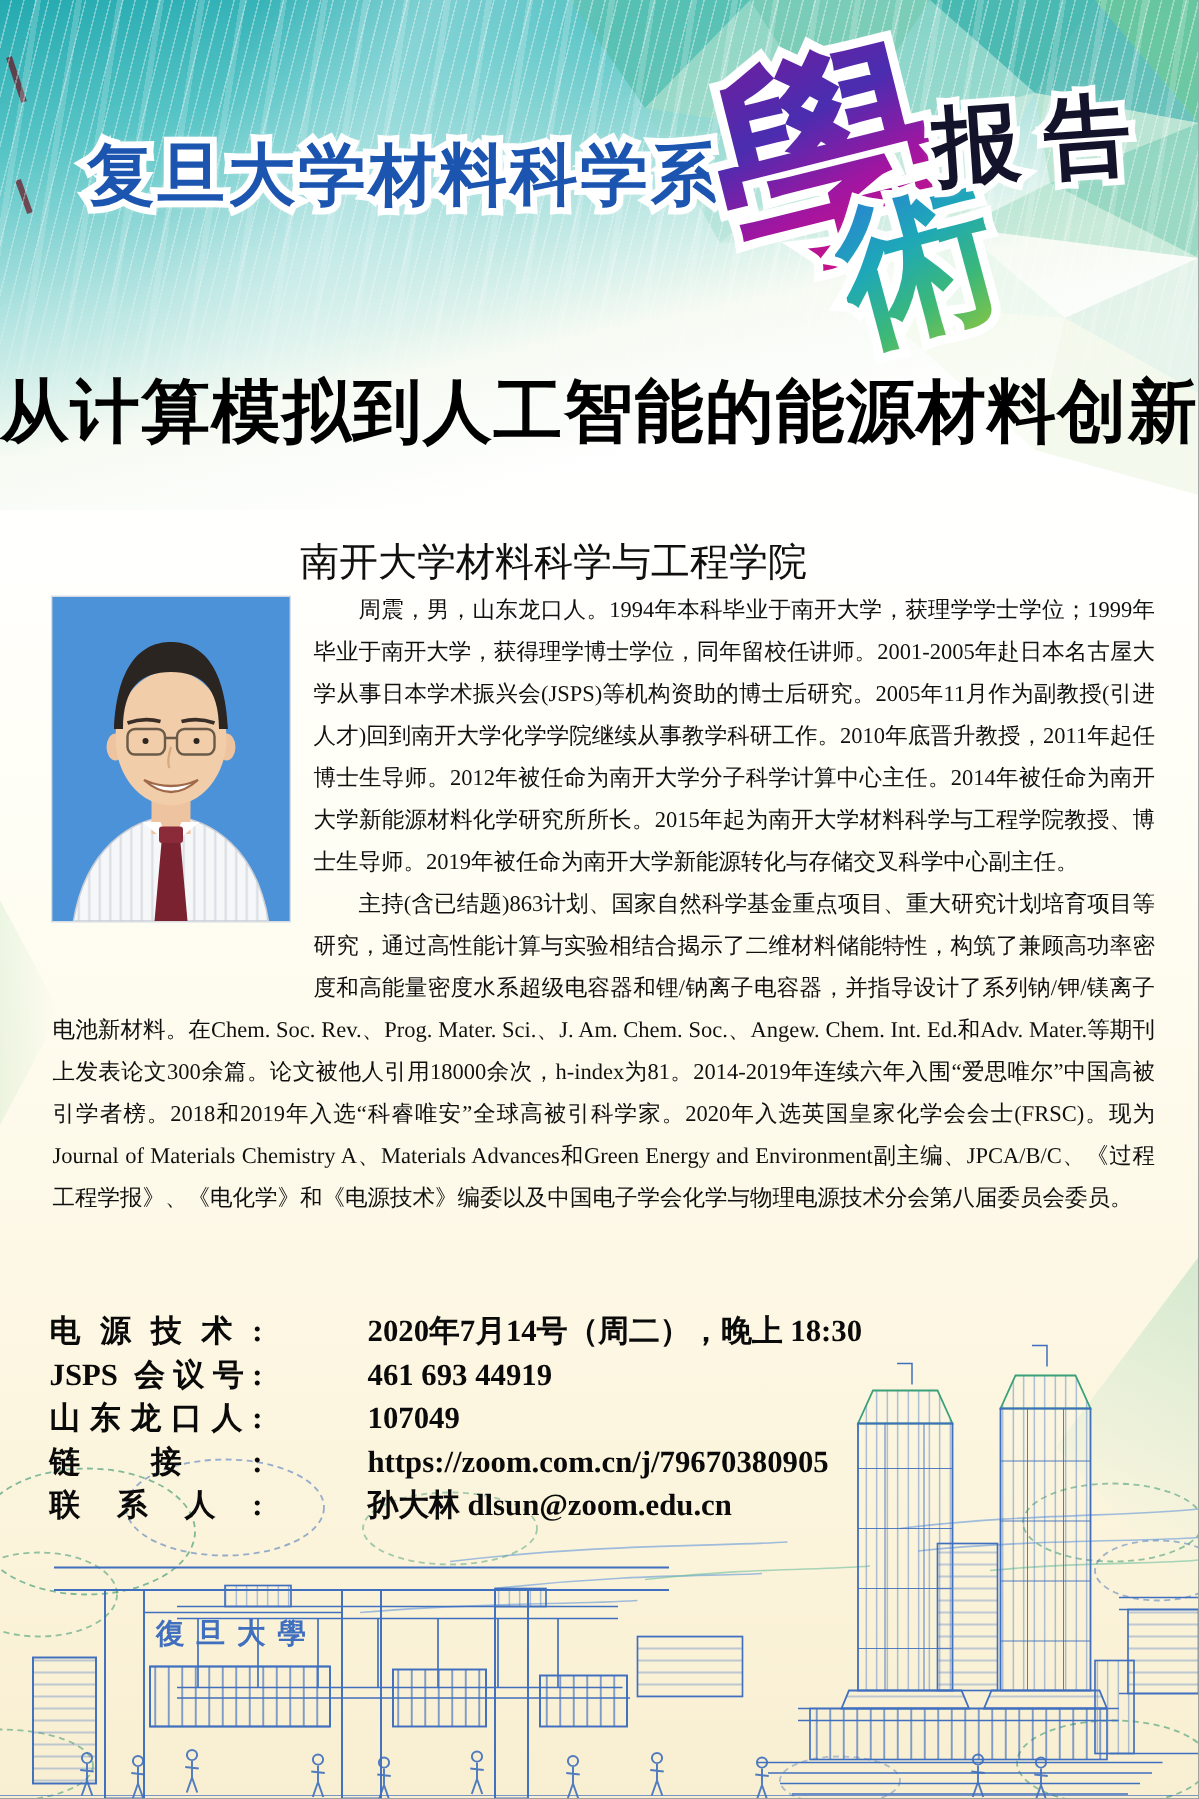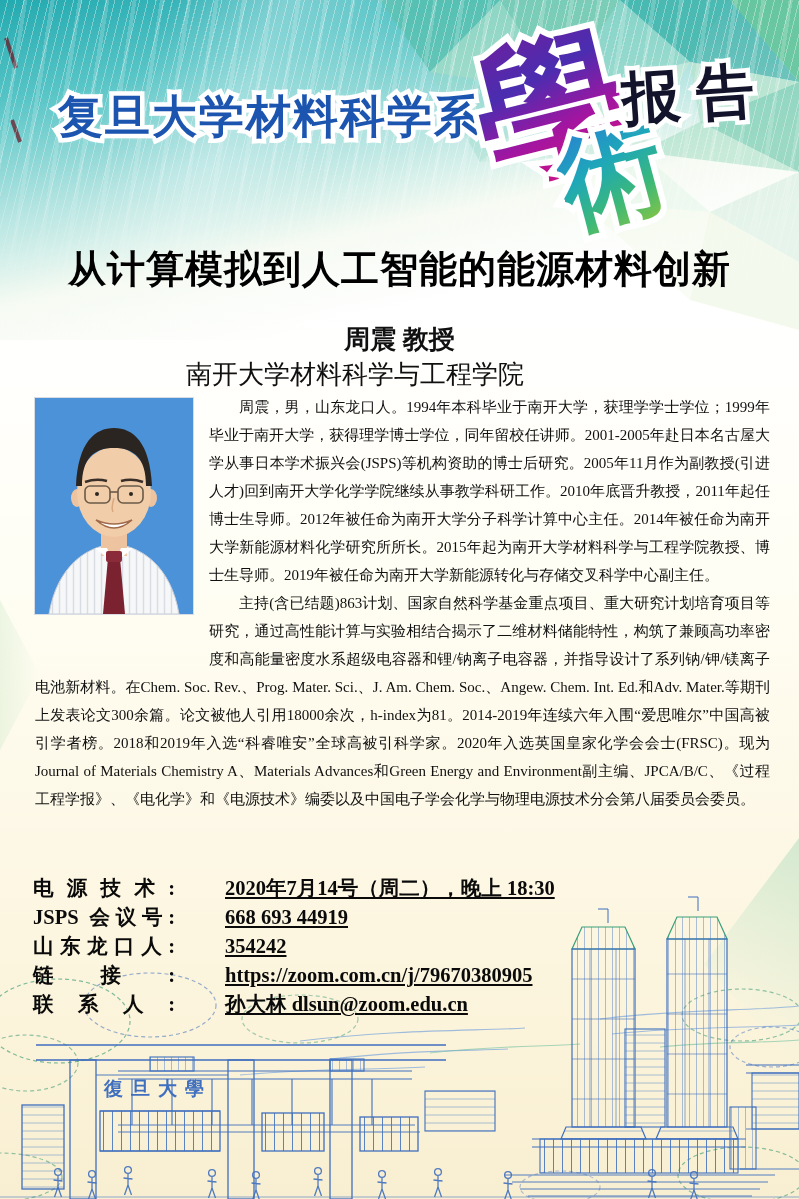--- a/index.html
+++ b/index.html
@@ -32,35 +32,35 @@
   .callig .over{background-clip:text;-webkit-background-clip:text;color:transparent;}
   .xue{left:476px;top:30px;font-size:150px;transform:rotate(-14deg);}
   .xue .over{background-image:linear-gradient(165deg,#6f1f9e 5%,#4a2db0 35%,#a315a0 62%,#d8127e 92%);}
   .shu{left:560px;top:124px;font-size:104px;transform:rotate(-15deg);}
   .shu .over{background-image:linear-gradient(160deg,#2a7fd4 5%,#1ea8b8 40%,#3cb878 68%,#8dc63f 95%);}
   .report{position:absolute;left:622px;top:62px;font-family:"Liberation Sans","DejaVu Sans",sans-serif;
     font-size:58px;font-weight:800;letter-spacing:16px;transform:rotate(-4deg);line-height:1.1;}
   .report .over{color:#13132b;}
   
   .title{position:absolute;top:244px;left:0;width:799px;text-align:center;z-index:2;
-    font-family:"Liberation Sans","DejaVu Sans",sans-serif;font-size:38px;font-weight:900;letter-spacing:1px;color:#000;}
+    font-family:"Liberation Sans","DejaVu Sans",sans-serif;font-size:46px;font-weight:900;letter-spacing:1px;color:#000;}
   .speaker{position:absolute;top:322px;left:0;width:799px;text-align:center;font-size:26px;font-weight:700;z-index:2;}
-  .affil{position:absolute;top:357px;left:2px;width:706px;text-align:center;font-size:26px;z-index:2;}
+  .affil{position:absolute;top:357px;left:16px;width:706px;text-align:center;font-size:26px;z-index:2;}
   
   .bio{position:absolute;top:393px;left:35px;width:735px;z-index:2;
     font-size:15px;line-height:28px;text-align:justify;}
   .bio p{margin:0;text-indent:2em;}
   .photo{float:left;width:158px;height:216px;margin:5px 16px 36px 0;
     box-shadow:0 0 0 1px #d7dde3;background:#4b92d8;}
   .photo svg{display:block;}
   
   .meeting{position:absolute;top:874px;left:33px;z-index:3;font-size:20.5px;color:#0a0a0a;}
   .mi-row{height:29px;line-height:29px;white-space:nowrap;}
   .mi-label{display:inline-block;width:142px;font-weight:700;text-align:justify;text-align-last:justify;vertical-align:top;}
-  .mi-value{display:inline-block;margin-left:50px;font-weight:700;text-decoration:underline;}
+  .mi-value{display:inline-block;margin-left:70px;font-weight:700;}
   
   .sketch{position:absolute;left:0;top:879px;z-index:1;}
   .poly-br{position:absolute;right:0;top:838px;width:95px;height:230px;z-index:0;
     background:linear-gradient(205deg, rgba(172,218,186,.5), rgba(225,242,224,.15) 70%, rgba(255,255,255,0));
     clip-path:polygon(100% 0,100% 100%,0 55%);}
   .poly-mid-l{position:absolute;left:0;top:600px;width:40px;height:150px;z-index:0;
     background:linear-gradient(90deg, rgba(214,236,208,.45), rgba(255,255,255,0));
     clip-path:polygon(0 0,100% 50%,0 100%);}
 </style>
 </head>
@@ -105,21 +105,20 @@
       <span class="under">術</span>
       <span class="over">術</span>
     </div>
     <div class="report stack">
       <span class="under">报告</span>
       <span class="over">报告</span>
     </div>
   </div>
 
   <div class="title">从计算模拟到人工智能的能源材料创新</div>
-  <div class="speaker">周震 教授</div>
   <div class="affil">南开大学材料科学与工程学院</div>
 
   <div class="bio">
     <div class="photo">
       <svg width="158" height="216" viewBox="0 0 158 216">
         <defs>
           <pattern id="shirt" width="7" height="7" patternUnits="userSpaceOnUse">
             <rect width="7" height="7" fill="#f6f7f8"></rect>
             <path d="M3.5,0 V7" stroke="#d9dde3" stroke-width="1.4"></path>
           </pattern>
@@ -147,24 +146,24 @@
     </div>
     <p>周震，男，山东龙口人。1994年本科毕业于南开大学，获理学学士学位；1999年毕业于南开大学，获得理学博士学位，同年留校任讲师。2001-2005年赴日本名古屋大学从事日本学术振兴会(JSPS)等机构资助的博士后研究。2005年11月作为副教授(引进人才)回到南开大学化学学院继续从事教学科研工作。2010年底晋升教授，2011年起任博士生导师。2012年被任命为南开大学分子科学计算中心主任。2014年被任命为南开大学新能源材料化学研究所所长。2015年起为南开大学材料科学与工程学院教授、博士生导师。2019年被任命为南开大学新能源转化与存储交叉科学中心副主任。</p>
     <p>主持(含已结题)863计划、国家自然科学基金重点项目、重大研究计划培育项目等研究，通过高性能计算与实验相结合揭示了二维材料储能特性，构筑了兼顾高功率密度和高能量密度水系超级电容器和锂/钠离子电容器，并指导设计了系列钠/钾/镁离子电池新材料。在Chem. Soc. Rev.、Prog. Mater. Sci.、J. Am. Chem. Soc.、Angew. Chem. Int. Ed.和Adv. Mater.等期刊上发表论文300余篇。论文被他人引用18000余次，h-index为81。2014-2019年连续六年入围“爱思唯尔”中国高被引学者榜。2018和2019年入选“科睿唯安”全球高被引科学家。2020年入选英国皇家化学会会士(FRSC)。现为Journal of Materials Chemistry A、Materials Advances和Green Energy and Environment副主编、JPCA/B/C、《过程工程学报》、《电化学》和《电源技术》编委以及中国电子学会化学与物理电源技术分会第八届委员会委员。</p>
   </div>
 
   <div class="meeting">
     <div class="mi-row">
       <span class="mi-label">电源技术:</span><span class="mi-value">2020年7月14号（周二），晚上 18:30</span>
     </div>
     <div class="mi-row">
-      <span class="mi-label">JSPS 会议号:</span><span class="mi-value">668 693 44919</span>
-    </div>
-    <div class="mi-row">
-      <span class="mi-label">山东龙口人:</span><span class="mi-value">354242</span>
+      <span class="mi-label">JSPS 会议号:</span><span class="mi-value">461 693 44919</span>
+    </div>
+    <div class="mi-row">
+      <span class="mi-label">山东龙口人:</span><span class="mi-value">107049</span>
     </div>
     <div class="mi-row">
       <span class="mi-label">链接:</span><span class="mi-value">https://zoom.com.cn/j/79670380905</span>
     </div>
     <div class="mi-row">
       <span class="mi-label">联系人:</span><span class="mi-value">孙大林  dlsun@zoom.edu.cn</span>
     </div>
   </div>
 
   <div class="poly-br"></div>

